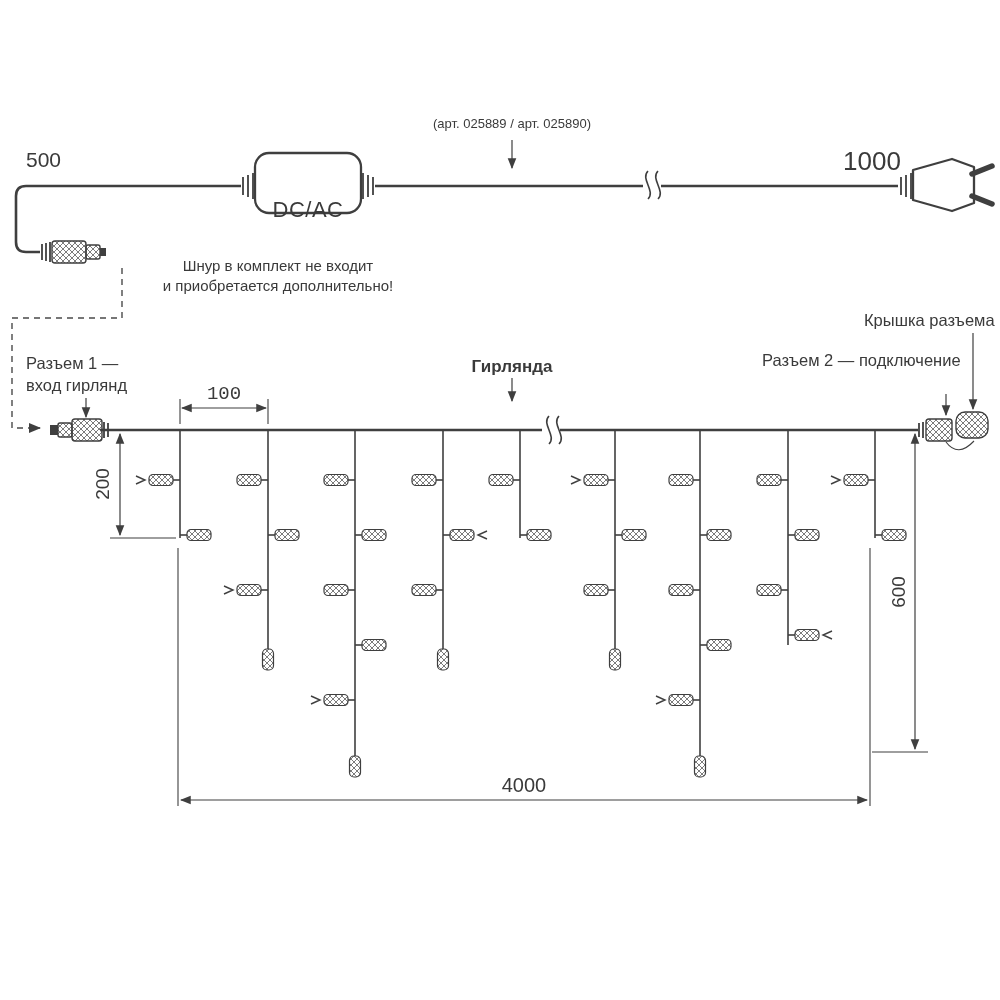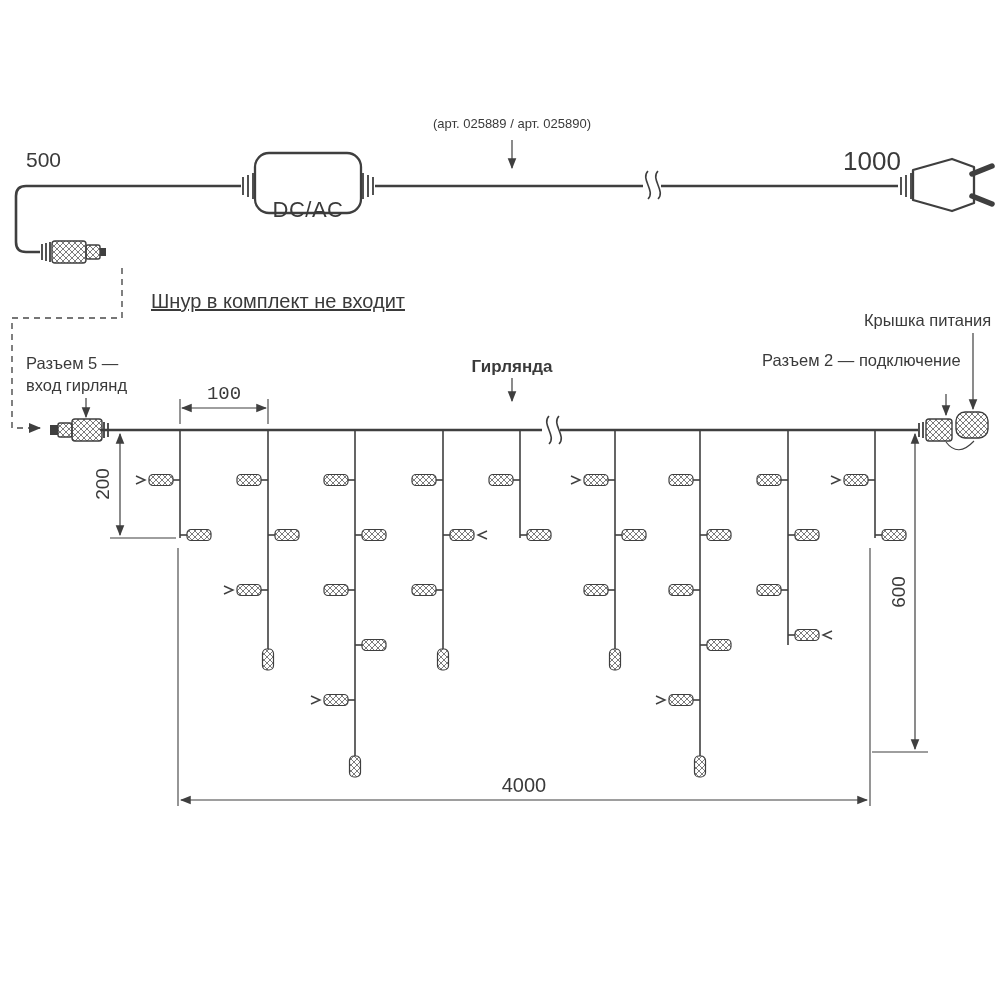--- a/index.html
+++ b/index.html
@@ -236,35 +236,36 @@
       </g>
   </svg>
 
   <div class="lbl" style="left:26px;top:146px;font-size:21px;">500</div>
   <div class="lbl" style="left:843px;top:144px;font-size:26px;">1000</div>
 
   <div class="lbl ctr" style="left:332px;top:115px;width:360px;font-size:13px;">(арт. 025889 / арт. 025890)</div>
 
   <div class="lbl ctr" style="left:255px;top:159px;width:106px;font-size:22px;letter-spacing:0.5px;margin-top:36px;">DC/AC</div>
 
-  <div class="lbl ctr" style="left:112px;top:288px;width:332px;font-size:20px;text-decoration:underline;">
+  <div class="lbl ctr" style="left:112px;top:256px;width:332px;font-size:15px;">
     <div>Шнур в комплект не входит</div>
+    <div>и приобретается дополнительно!</div>
   </div>
 
   <div class="lbl" style="left:26px;top:352px;font-size:16.5px;">
-    <div>Разъем 5 —</div>
+    <div>Разъем 1 —</div>
     <div>вход гирлянд</div>
   </div>
 
   <div class="lbl ctr" style="left:430px;top:356px;width:164px;font-size:17px;font-weight:bold;">Гирлянда</div>
 
   <div class="lbl" style="left:762px;top:349px;font-size:16.5px;">
     <div>Разъем 2 — подключение</div>
   </div>
 
-  <div class="lbl" style="left:864px;top:309px;font-size:16.5px;">Крышка питания</div>
+  <div class="lbl" style="left:864px;top:309px;font-size:16.5px;">Крышка разъема</div>
 
   <div class="lbl ctr" style="left:194px;top:382px;width:60px;font-size:19px;font-family:Liberation Mono, monospace;">100</div>
   <div class="lbl rot" style="left:72px;top:472px;width:60px;height:24px;font-size:19px;">200</div>
   <div class="lbl rot" style="left:868px;top:580px;width:60px;height:24px;font-size:19px;">600</div>
   <div class="lbl ctr" style="left:464px;top:772px;width:120px;font-size:20px;text-align:center;">4000</div>
 
 </div>
 
 </body></html>

